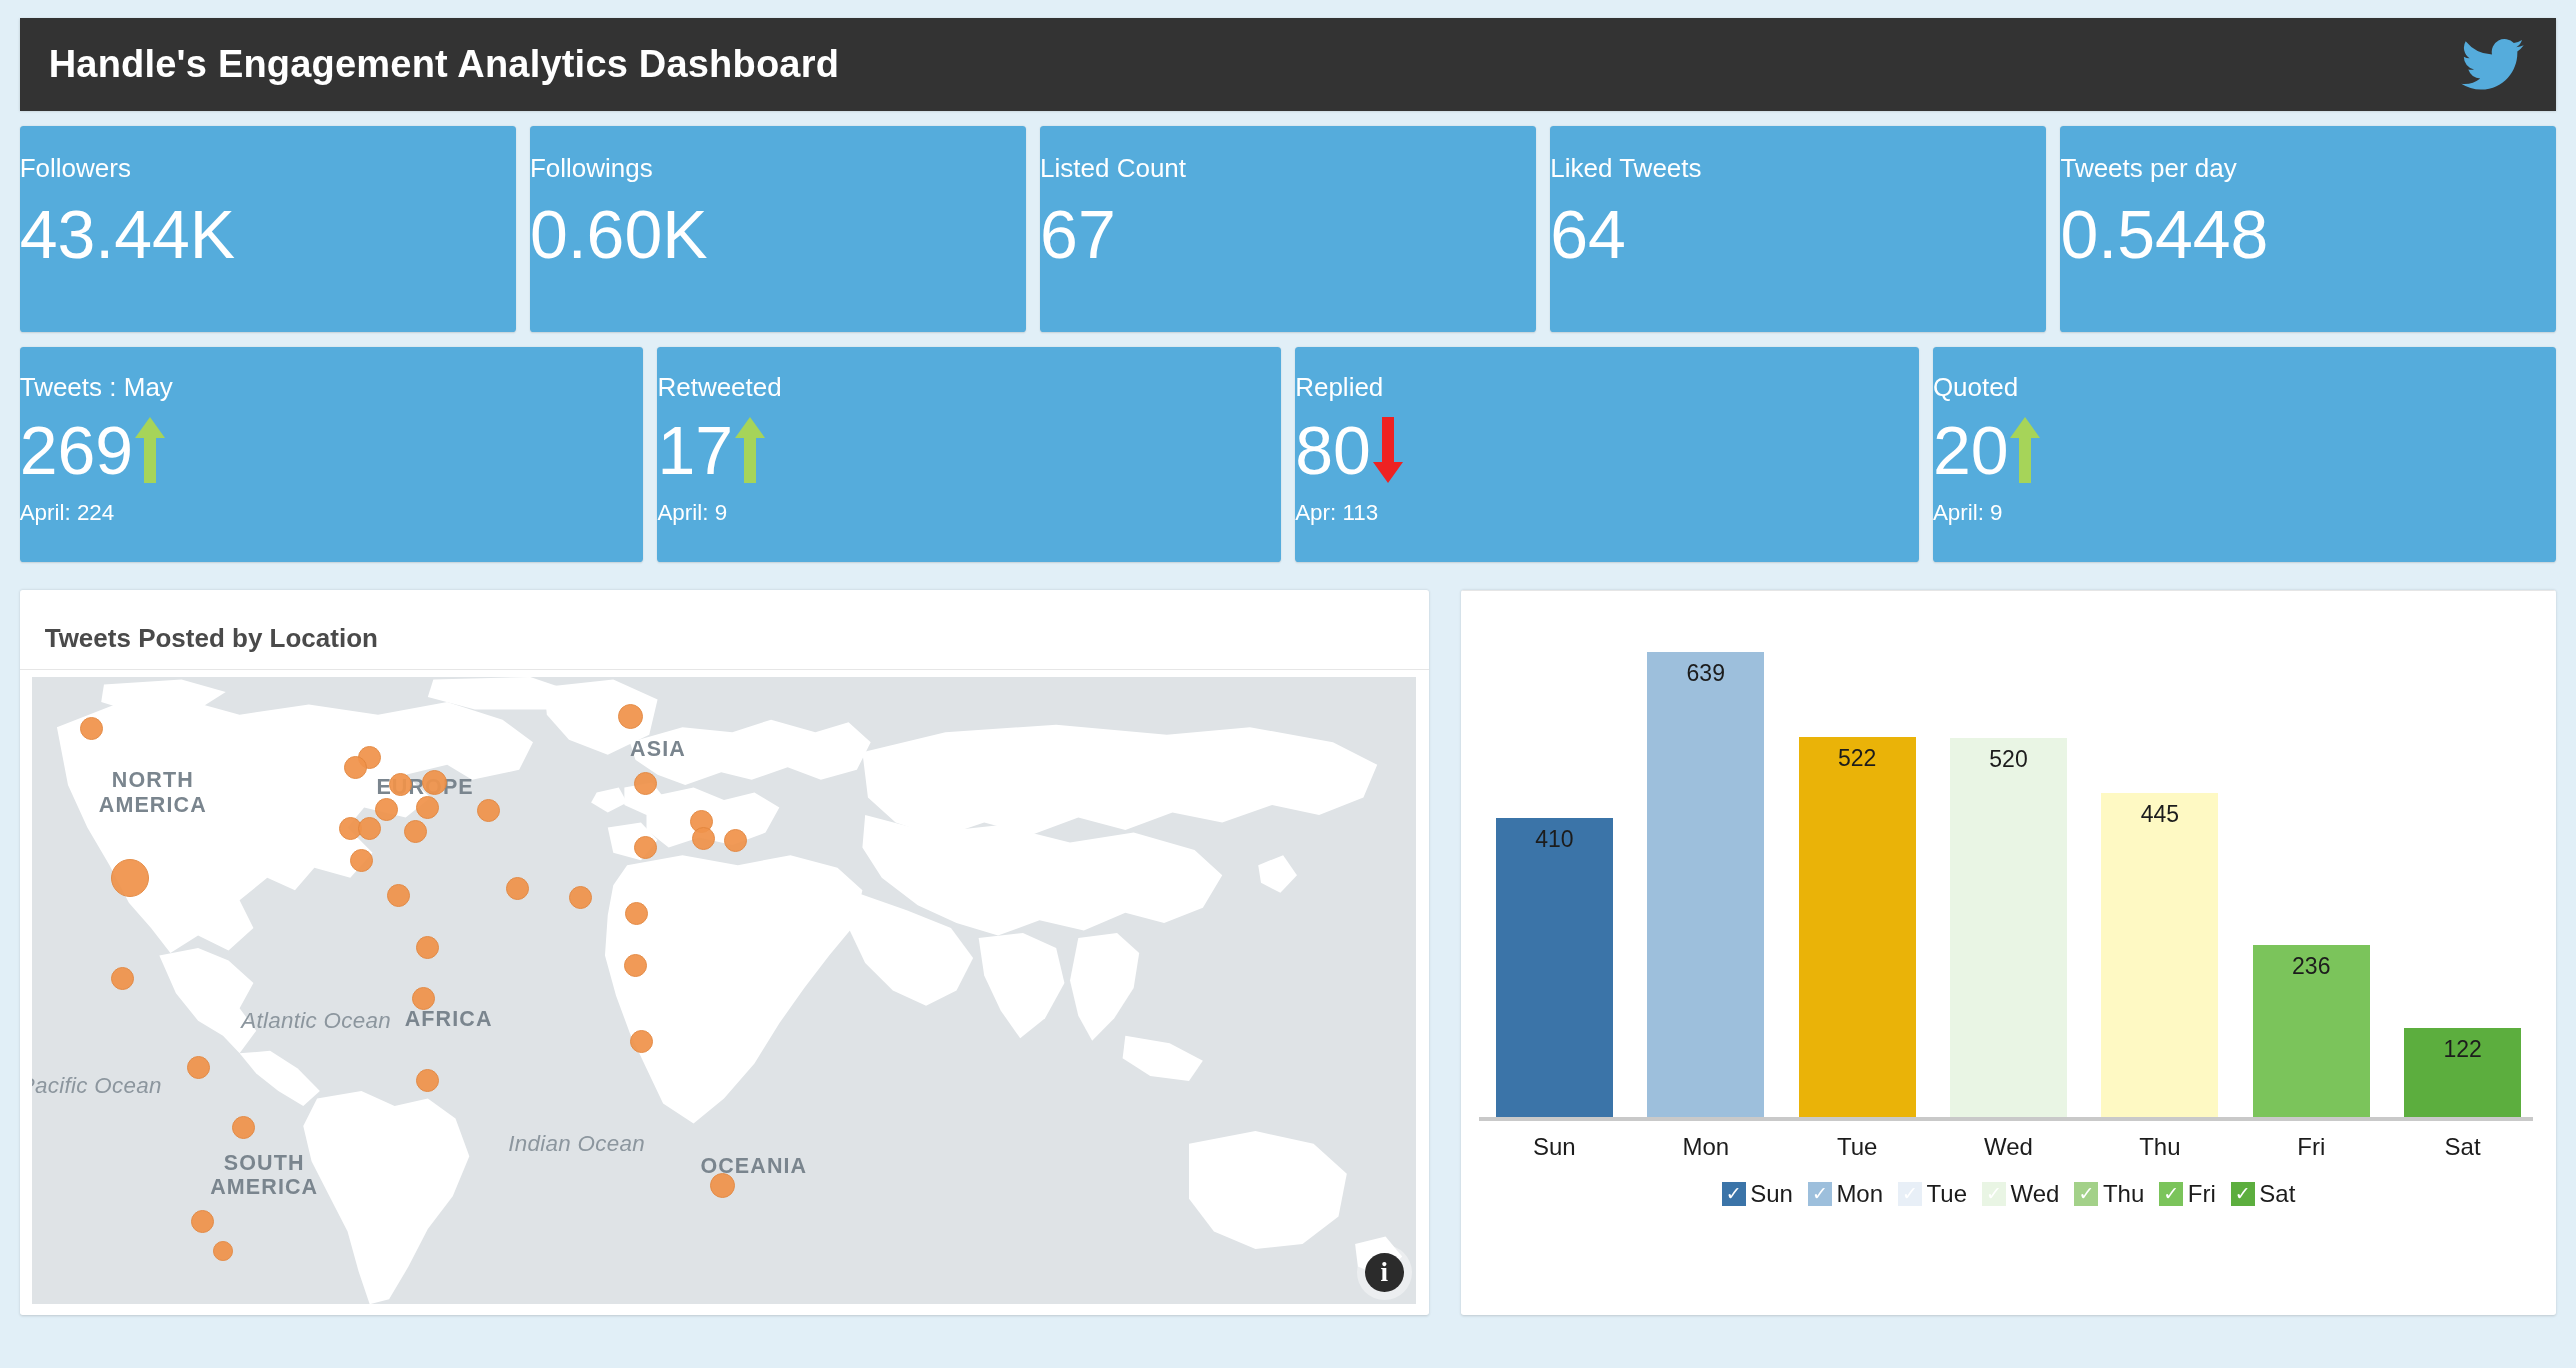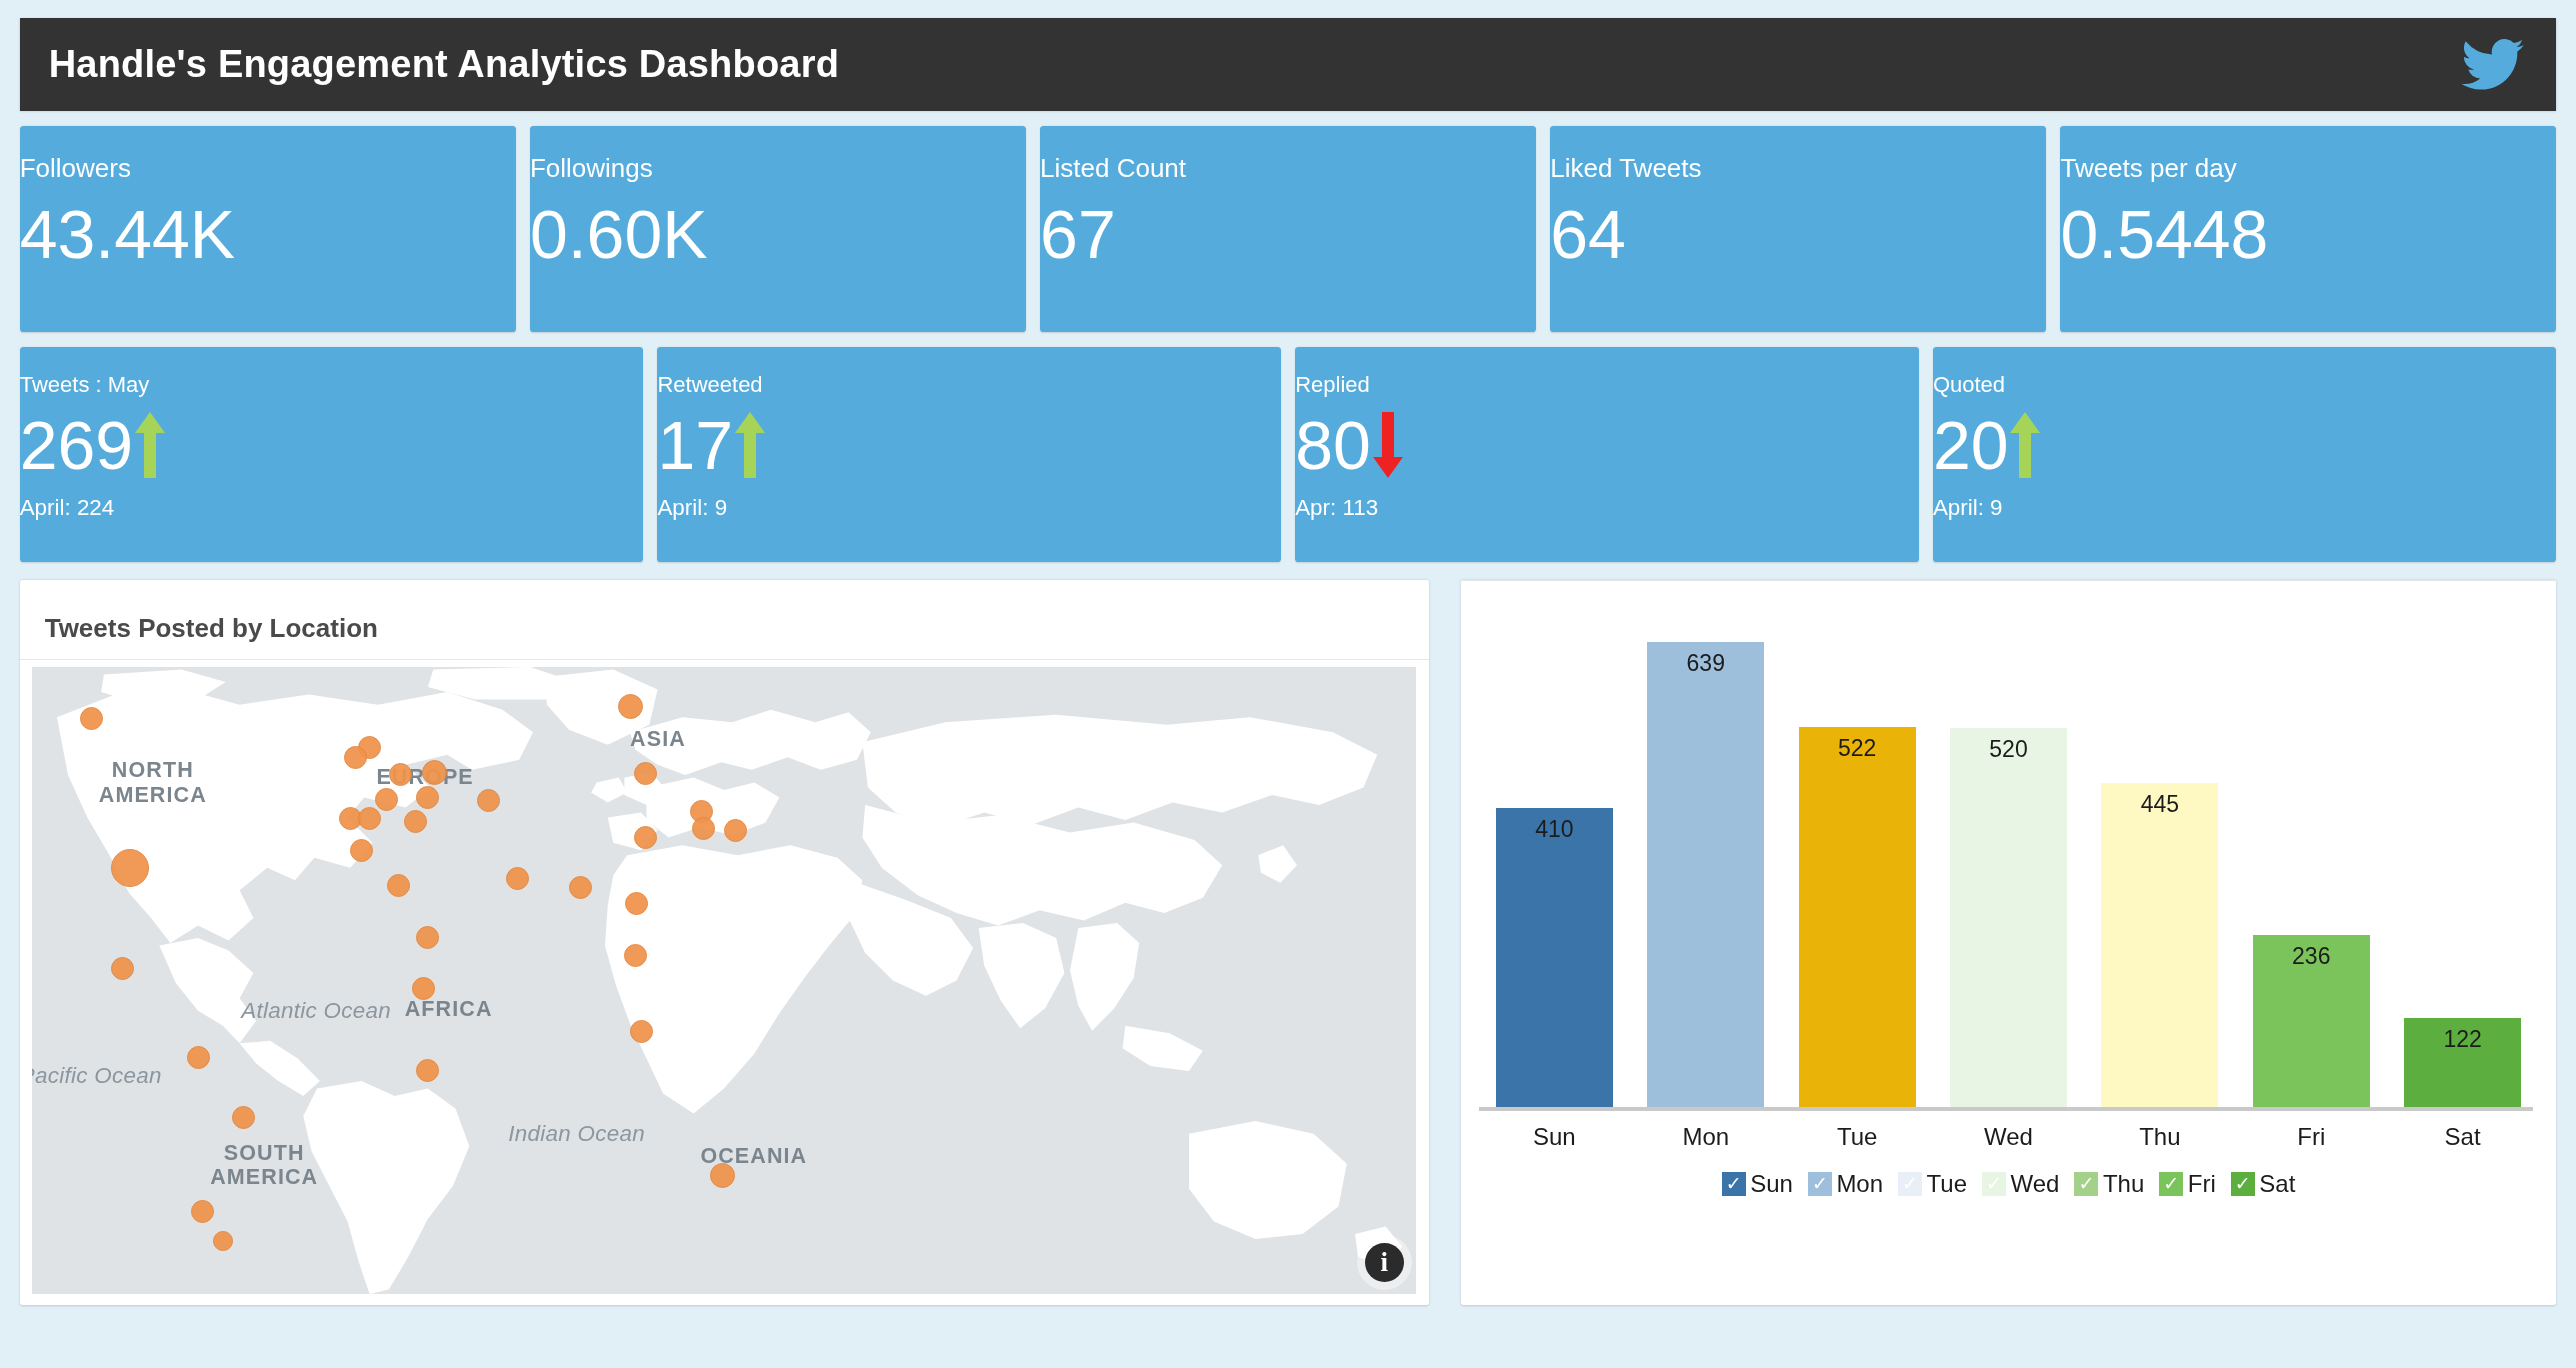--- a/index.html
+++ b/index.html
@@ -56,34 +56,34 @@
     color: #ffffff;
   }
 
   
   .row1 .kpi-card { height: 206px; padding-top: 27px; }
   .row1 .kpi-label { font-size: 26px; font-weight: 400; }
   .row1 .kpi-value { font-size: 68px; font-weight: 400; margin-top: 16px; line-height: 1; }
 
   
   .row2 .kpi-card { height: 215px; padding-top: 25px; }
-  .row2 .kpi-label { font-size: 22px; font-weight: 400; }
+  .row2 .kpi-label { font-size: 26px; font-weight: 400; }
   .row2 .kpi-value-wrap {
     display: flex; align-items: center; justify-content: center;
     margin-top: 12.5px;
   }
   .row2 .kpi-value { font-size: 68px; font-weight: 400; line-height: 1; }
   .arrow { width: 30px; height: 66px; margin-left: 1.8px; display:block; }
   .kpi-sub { font-size: 22.4px; margin-top: 16px; }
 
   
   .panels {
     display: flex;
     gap: 32px;
-    margin-top: 18px;
+    margin-top: 28px;
     height: 725px;
   }
   .panel {
     background: #ffffff;
     border-radius: 2.7px;
     box-shadow: 0 0.9px 2.7px rgba(0,0,0,.16);
     display: flex;
     flex-direction: column;
     overflow: hidden;
   }

